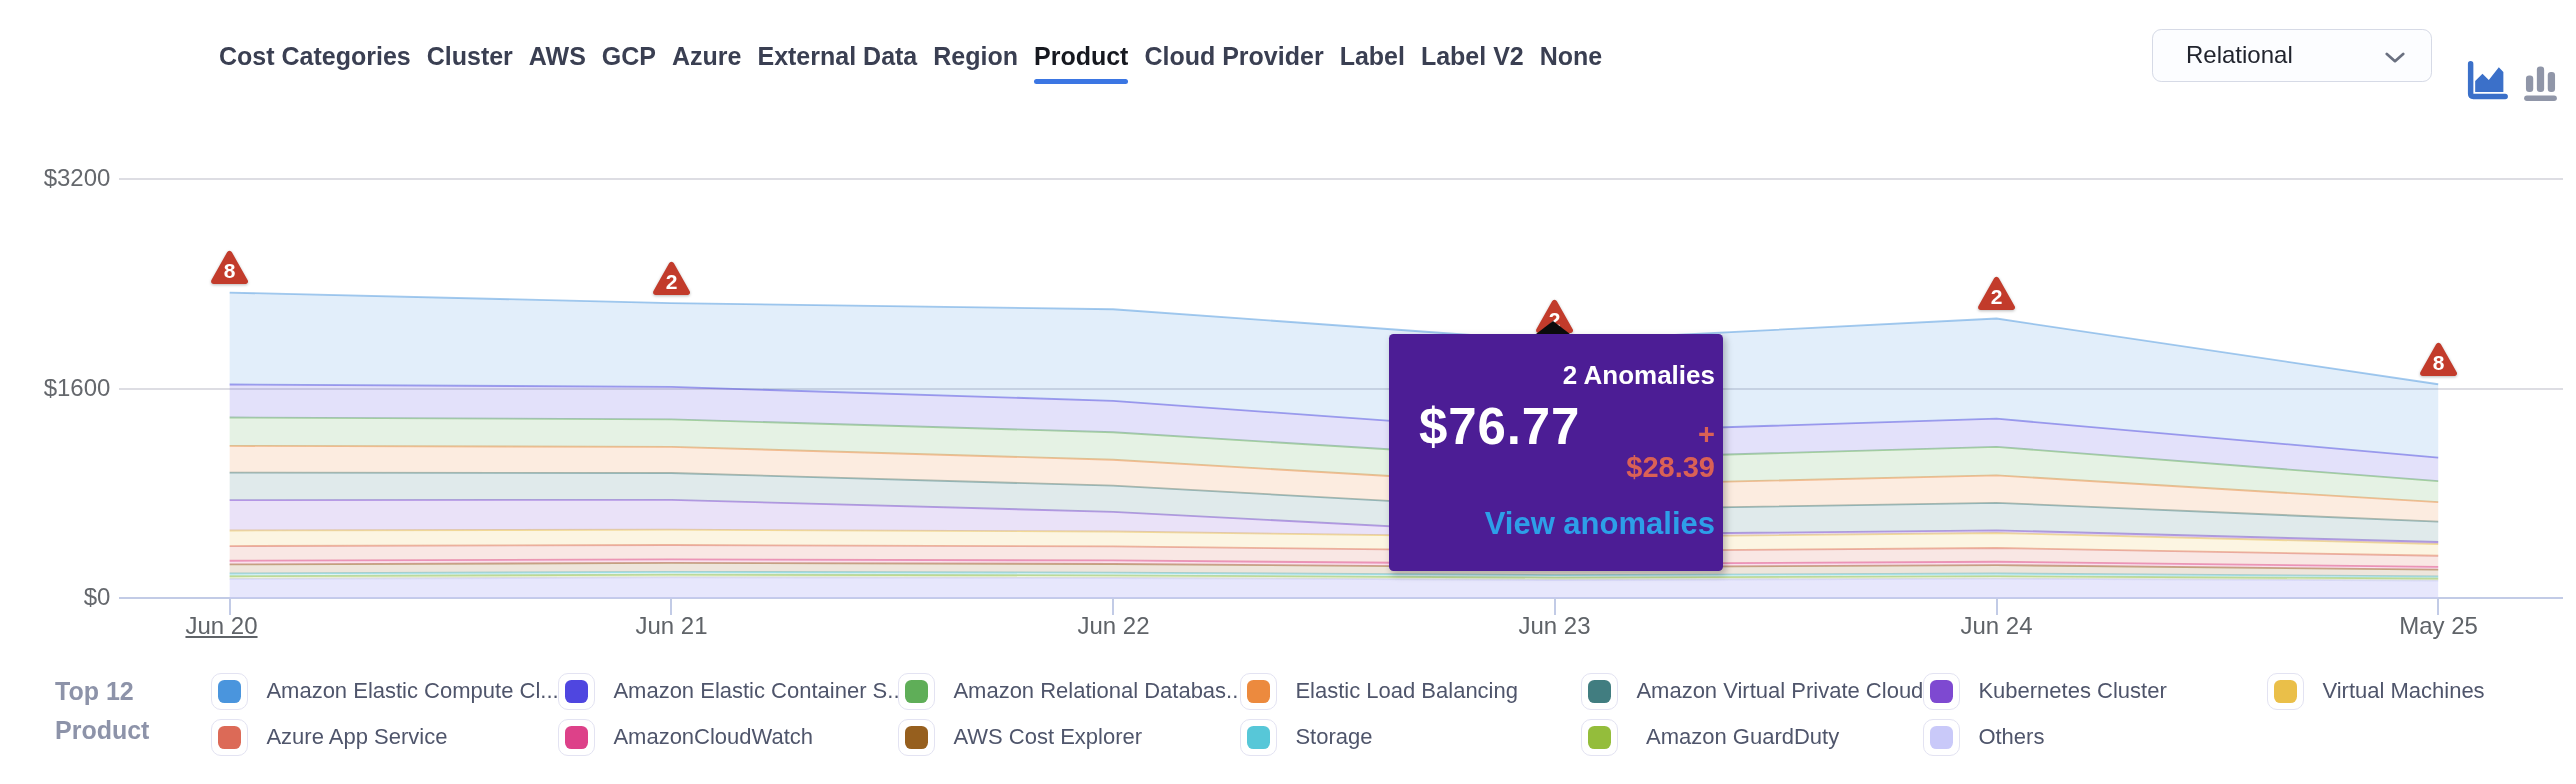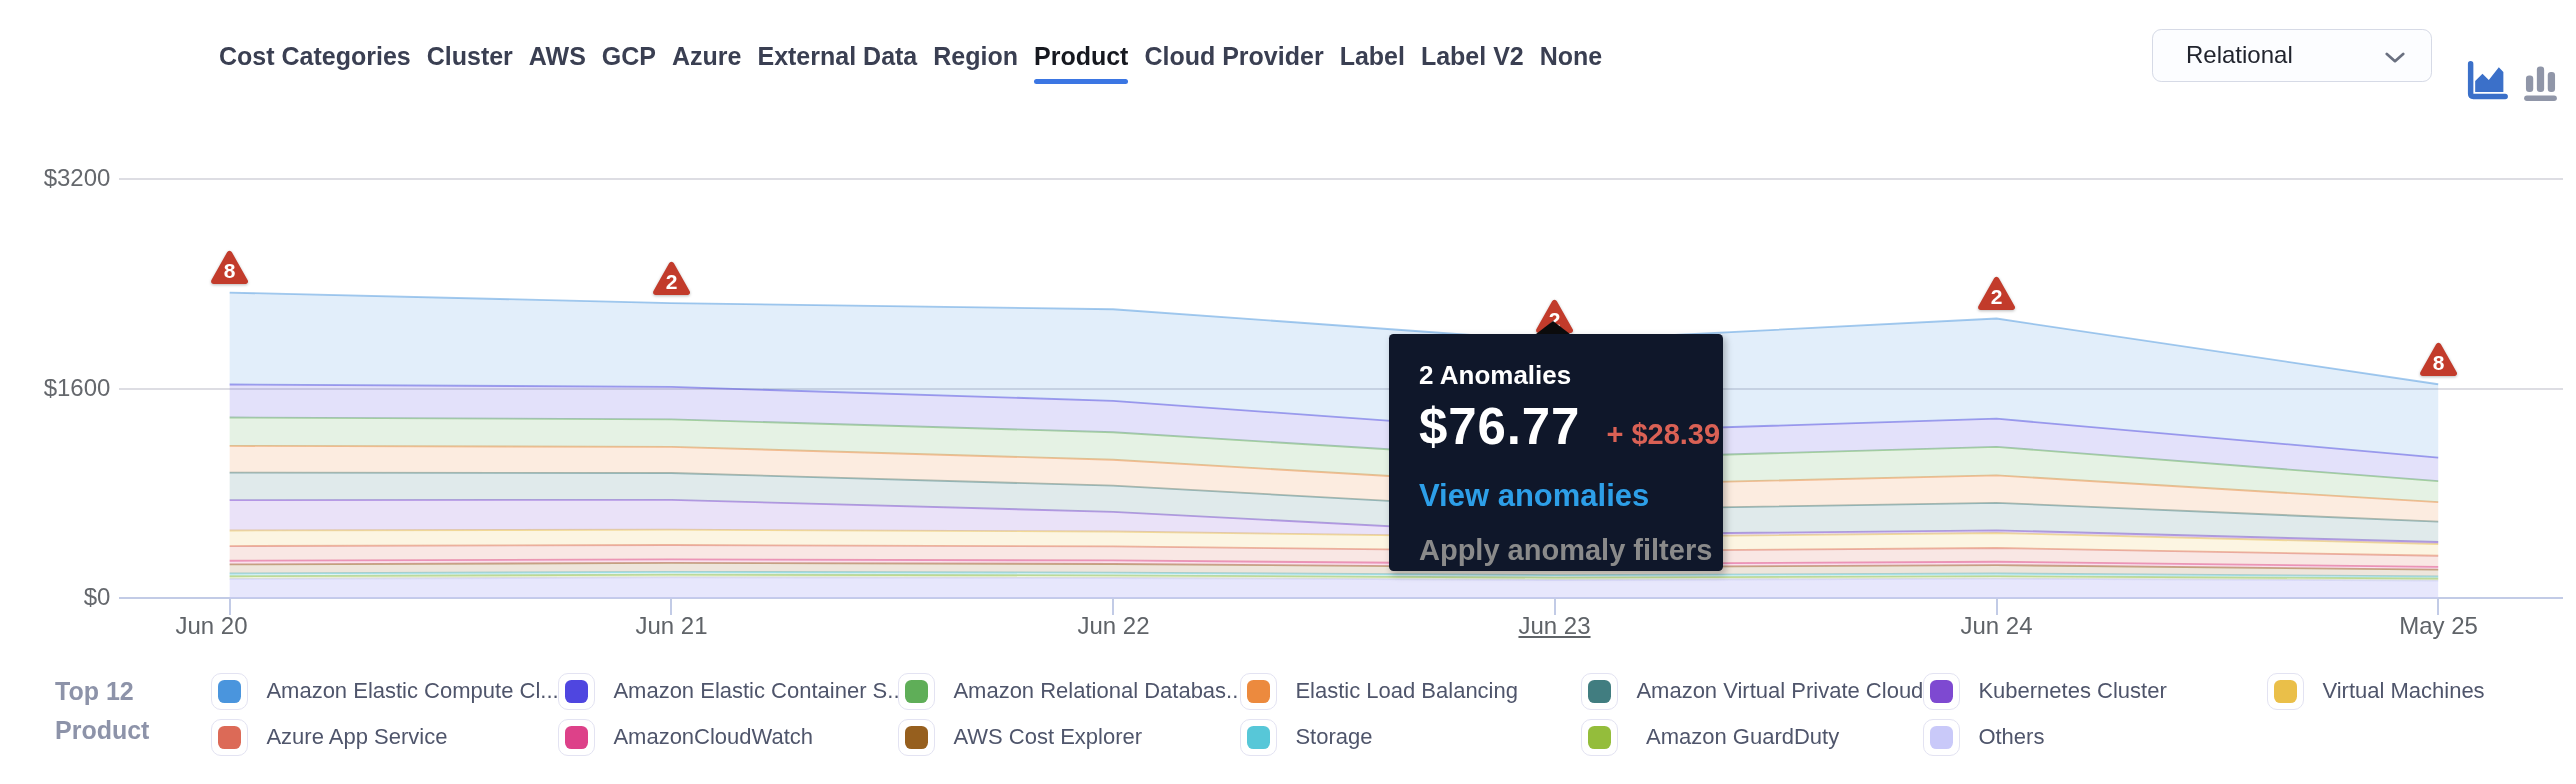--- a/index.html
+++ b/index.html
@@ -27,22 +27,22 @@
   
   .gridline{position:absolute;left:119px;width:2444px;height:1.8px;background:#dddde3;}
   .gridline.zero{background:#c2cbe6;}
   .ylabel{position:absolute;left:18.4px;width:92px;text-align:right;font-size:24px;color:#65686d;}
   .xtick{position:absolute;width:1.8px;height:16.5px;top:598px;background:#c2cbe6;}
   .xlabel{position:absolute;top:612px;width:129px;text-align:center;font-size:24px;color:#5f6368;}
   #plot{position:absolute;left:0;top:0;z-index:2;}
   .marker{position:absolute;width:39px;height:35px;z-index:3;filter:drop-shadow(0 1.8px 1.8px rgba(0,0,0,.28));cursor:pointer;}
   .marker span{position:absolute;left:0;right:0;bottom:1.8px;text-align:center;color:#fff;font-weight:700;font-size:21px;}
   
-  .tooltip{position:absolute;left:1389px;top:334px;width:334px;height:237px;background:#0f172a;border-radius:4.6px;
-    z-index:4;box-sizing:border-box;padding:26px 0 0 30px;box-shadow:2.8px 3.7px 7.3px rgba(0,0,0,.25);}
+  .tooltip{position:absolute;left:1389px;top:334px;width:334px;height:237px;background:#4c1d95;border-radius:4.6px;
+    z-index:4;box-sizing:border-box;padding:26px 8px 0 30px;box-shadow:2.8px 3.7px 7.3px rgba(0,0,0,.25);text-align:right;}
   .tooltip::before{content:'';position:absolute;top:-13px;left:147px;
     border-left:17.5px solid transparent;border-right:17.5px solid transparent;border-bottom:13.8px solid #0b0b0c;}
   .tt-title{font-size:26px;font-weight:600;color:#ffffff;}
   .tt-valrow{display:flex;align-items:baseline;margin-top:5.5px;}
   .tt-value{font-size:51px;font-weight:700;color:#ffffff;letter-spacing:0.9px;}
   .tt-delta{font-size:29px;font-weight:600;color:#da6155;margin-left:26px;}
   .tt-link{font-size:31px;font-weight:700;color:#2d9fe8;margin-top:22px;cursor:pointer;}
   .tt-action{font-size:29px;font-weight:600;color:#8a8a8a;margin-top:20px;cursor:pointer;}
   
   .legend-title{position:absolute;left:55px;top:672px;font-size:25px;font-weight:700;color:#8d93a9;line-height:39px;}
@@ -128,27 +128,27 @@
     <polyline points="250,485.13 730.8,486.12750000000005 1211.6,500.235 1692.4,528.45 2173.2,517.1925 2654,546.2625" fill="none" stroke="#ec8a3e" stroke-opacity="0.5" stroke-width="2"></polyline>
     <path d="M250 454.2075 L730.8 456.2025 L1211.6 470.31 L1692.4 499.95000000000005 L2173.2 486.12750000000005 L2654 523.4625 L2654 546.2625 L2173.2 517.1925 L1692.4 528.45 L1211.6 500.235 L730.8 486.12750000000005 L250 485.13 Z" fill="#5fae58" fill-opacity="0.16"></path>
     <polyline points="250,454.2075 730.8,456.2025 1211.6,470.31 1692.4,499.95000000000005 2173.2,486.12750000000005 2654,523.4625" fill="none" stroke="#5fae58" stroke-opacity="0.5" stroke-width="2"></polyline>
     <path d="M250 418.2975 L730.8 420.8625 L1211.6 436.11 L1692.4 470.7375 L2173.2 455.49 L2654 497.8125 L2654 523.4625 L2173.2 486.12750000000005 L1692.4 499.95000000000005 L1211.6 470.31 L730.8 456.2025 L250 454.2075 Z" fill="#4f46e0" fill-opacity="0.16"></path>
     <polyline points="250,418.2975 730.8,420.8625 1211.6,436.11 1692.4,470.7375 2173.2,455.49 2654,497.8125" fill="none" stroke="#4f46e0" stroke-opacity="0.5" stroke-width="2"></polyline>
     <path d="M250 318.26250000000005 L730.8 329.6625 L1211.6 336.36 L1692.4 370.9875 L2173.2 346.4775 L2654 418.01250000000005 L2654 497.8125 L2173.2 455.49 L1692.4 470.7375 L1211.6 436.11 L730.8 420.8625 L250 418.2975 Z" fill="#4a95dd" fill-opacity="0.16"></path>
     <polyline points="250,318.26250000000005 730.8,329.6625 1211.6,336.36 1692.4,370.9875 2173.2,346.4775 2654,418.01250000000005" fill="none" stroke="#4a95dd" stroke-opacity="0.5" stroke-width="2"></polyline>
   </svg>
 <div id="axis-layer">
     <div class="xtick" style="left: 229px;"></div>
-    <div class="xlabel" style="left: 147px;">Jun 20</div>
+    <div class="xlabel" style="left: 157px; text-decoration: underline;">Jun 20</div>
     <div class="xtick" style="left: 670px;"></div>
     <div class="xlabel" style="left: 607px;">Jun 21</div>
     <div class="xtick" style="left: 1112px;"></div>
     <div class="xlabel" style="left: 1049px;">Jun 22</div>
     <div class="xtick" style="left: 1554px;"></div>
-    <div class="xlabel" style="left: 1490px; text-decoration: underline;">Jun 23</div>
+    <div class="xlabel" style="left: 1490px;">Jun 23</div>
     <div class="xtick" style="left: 1996px;"></div>
     <div class="xlabel" style="left: 1932px;">Jun 24</div>
     <div class="xtick" style="left: 2437px;"></div>
     <div class="xlabel" style="left: 2374px;">May 25</div>
   </div>
 <div id="marker-layer">
     <div class="marker" style="left: 210px; top: 250px;"><svg width="39" height="35" viewBox="0 0 42 38">
         <path d="M21 4 L38 34 L4 34 Z" fill="#c23b2b" stroke="#c23b2b" stroke-width="6" stroke-linejoin="round"></path>
       </svg><span>8</span></div>
     <div class="marker" style="left: 652px; top: 261px;"><svg width="39" height="35" viewBox="0 0 42 38">
@@ -165,21 +165,20 @@
       </svg><span>8</span></div>
   </div>
 
 <div class="tooltip">
   <div class="tt-title">2 Anomalies</div>
   <div class="tt-valrow">
     <span class="tt-value">$76.77</span>
     <span class="tt-delta">+ $28.39</span>
   </div>
   <div class="tt-link">View anomalies</div>
-  <div class="tt-action">Apply anomaly filters</div>
 </div>
 
 <div class="legend-title">
   <div>Top 12</div>
   <div>Product</div>
 </div>
 <div id="legend-items">
     <div class="legend-item" style="left: 211px; top: 671px;">
       <div class="swatch-box">
         <div class="swatch" style="background: rgb(74, 149, 221);"></div>

